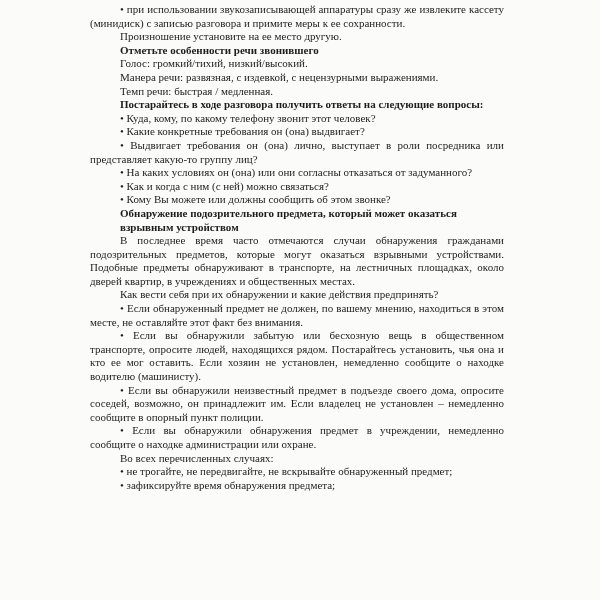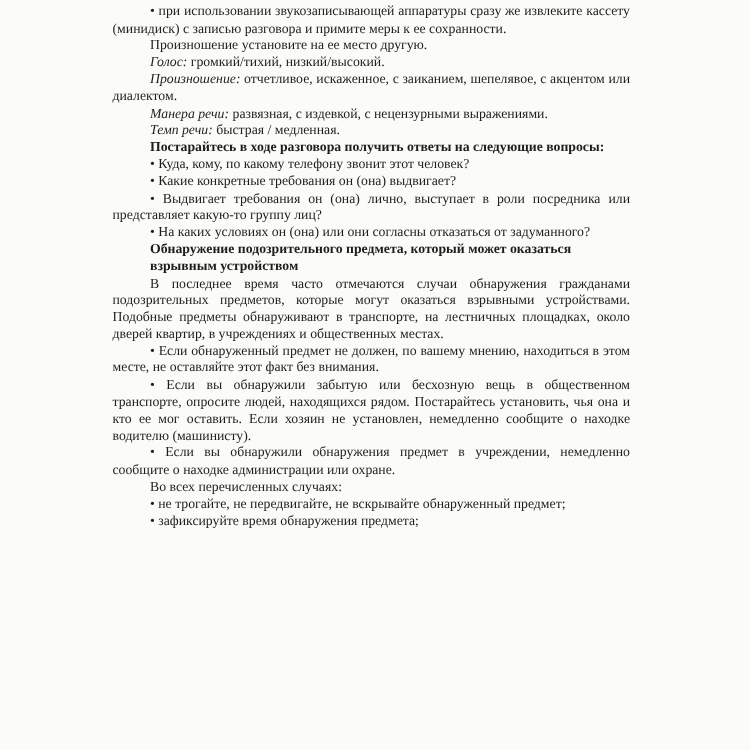--- a/index.html
+++ b/index.html
@@ -23,55 +23,59 @@
   .page p {
     margin: 0;
     font-size: 11px;
     line-height: 13.6px;
     text-align: justify;
     text-indent: 30px;
   }
   .bold { font-weight: 700; }
   .center { text-align: center; text-indent: 0; }
   .gap { margin-top: 9px; }
-  .trait-label { font-style: italic; }
+  .trait-label { }
 </style>
 </head>
 <body>
 
 <div class="page">
 
   <p>• при использовании звукозаписывающей аппаратуры сразу же извлеките кассету (минидиск) с записью разговора и примите меры к ее сохранности.</p>
 
   <p>Произношение установите на ее место другую.</p>
 
+  <p class="bold gap">Отметьте особенности речи звонившего</p>
 
   <p><span class="trait-label">Голос:</span><span> громкий/тихий, низкий/высокий.</span></p>
 
-  <p><span class="trait-label">Произношение:</span><span> отчетливое, искаженное, с заиканием, шепелявое, с акцентом или диалектом.</span></p>
 
   <p><span class="trait-label">Манера речи:</span><span> развязная, с издевкой, с нецензурными выражениями.</span></p>
 
   <p><span class="trait-label">Темп речи:</span><span> быстрая / медленная.</span></p>
 
   <p class="bold gap">Постарайтесь в ходе разговора получить ответы на следующие вопросы:</p>
 
   <p>• Куда, кому, по какому телефону звонит этот человек?</p>
   <p>• Какие конкретные требования он (она) выдвигает?</p>
   <p>• Выдвигает требования он (она) лично, выступает в роли посредника или представляет какую-то группу лиц?</p>
   <p>• На каких условиях он (она) или они согласны отказаться от задуманного?</p>
+  <p>• Как и когда с ним (с ней) можно связаться?</p>
+  <p>• Кому Вы можете или должны сообщить об этом звонке?</p>
 
   <p class="bold center gap">Обнаружение подозрительного предмета, который может оказаться</p>
   <p class="bold center">взрывным устройством</p>
 
   <p>В последнее время часто отмечаются случаи обнаружения гражданами подозрительных предметов, которые могут оказаться взрывными устройствами. Подобные предметы обнаруживают в транспорте, на лестничных площадках, около дверей квартир, в учреждениях и общественных местах.</p>
 
+  <p>Как вести себя при их обнаружении и какие действия предпринять?</p>
 
   <p>• Если обнаруженный предмет не должен, по вашему мнению, находиться в этом месте, не оставляйте этот факт без внимания.</p>
   <p>• Если вы обнаружили забытую или бесхозную вещь в общественном транспорте, опросите людей, находящихся рядом. Постарайтесь установить, чья она и кто ее мог оставить. Если хозяин не установлен, немедленно сообщите о находке водителю (машинисту).</p>
+  <p>• Если вы обнаружили неизвестный предмет в подъезде своего дома, опросите соседей, возможно, он принадлежит им. Если владелец не установлен – немедленно сообщите в опорный пункт полиции.</p>
   <p>• Если вы обнаружили обнаружения предмет в учреждении, немедленно сообщите о находке администрации или охране.</p>
 
   <p>Во всех перечисленных случаях:</p>
 
   <p>• не трогайте, не передвигайте, не вскрывайте обнаруженный предмет;</p>
   <p>• зафиксируйте время обнаружения предмета;</p>
 
 </div>
 
 </body></html>

